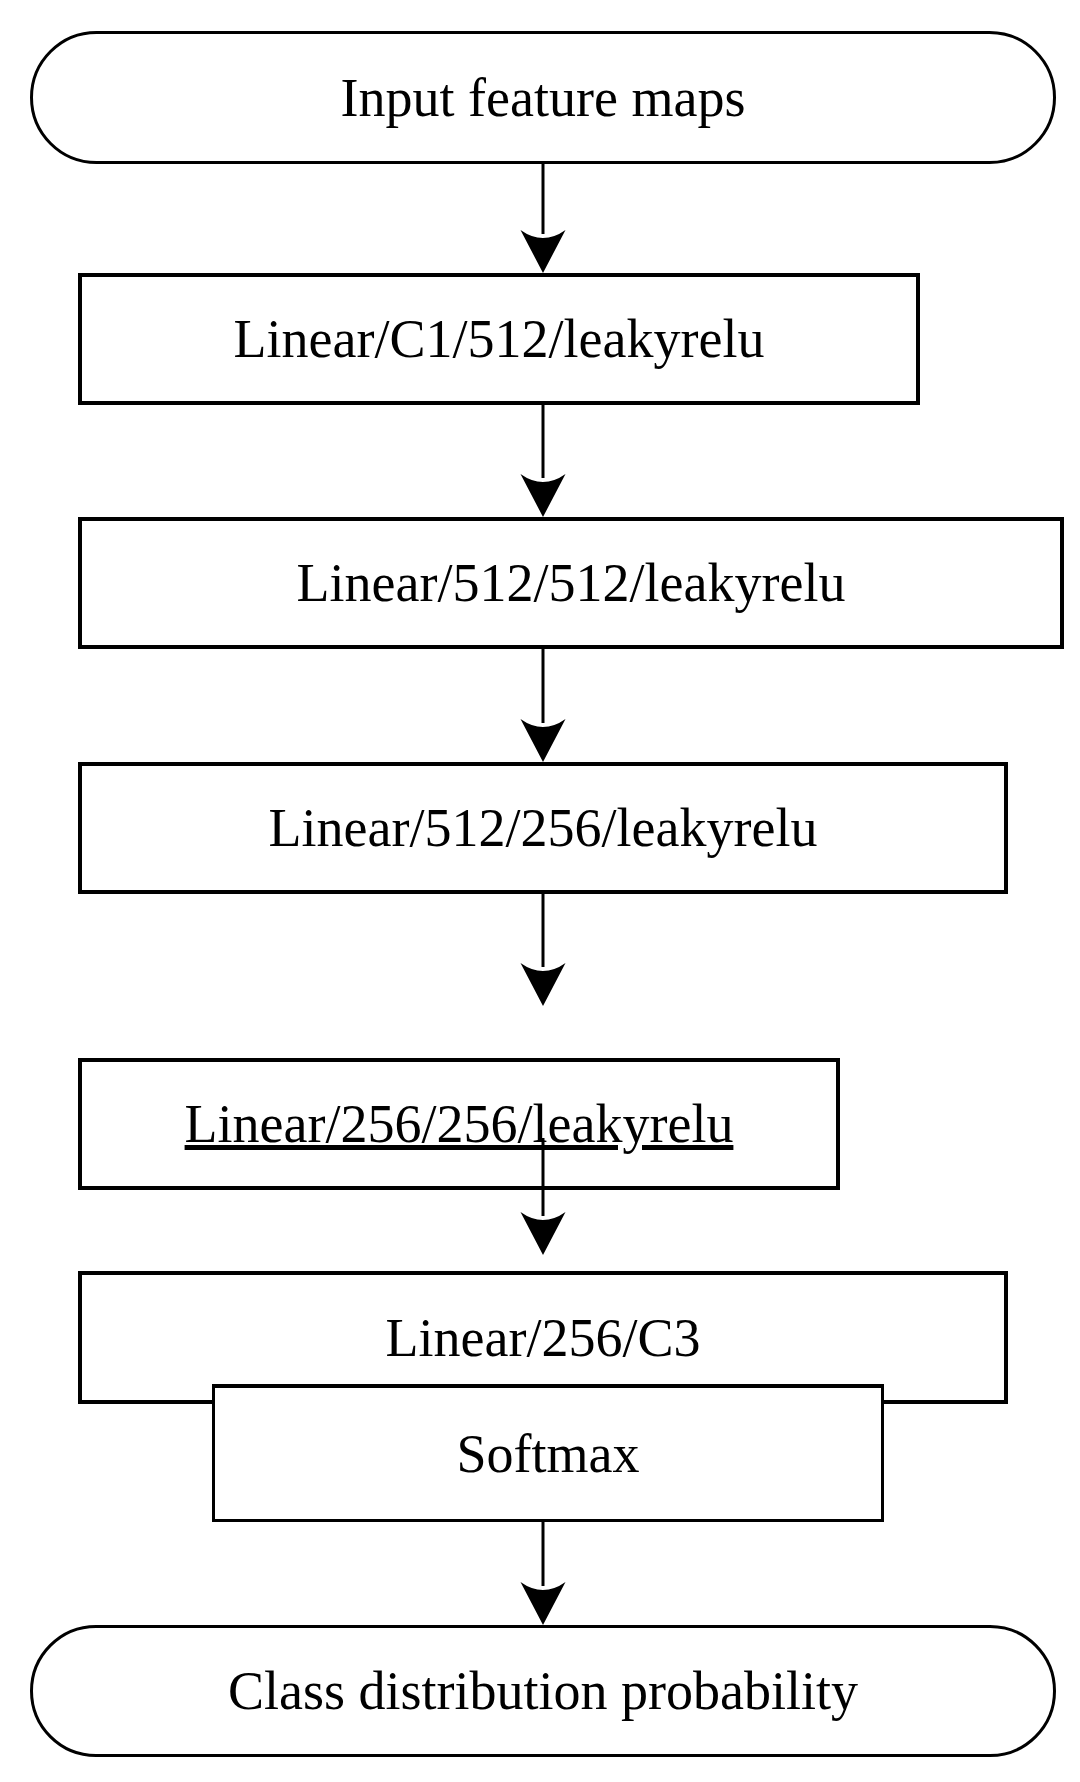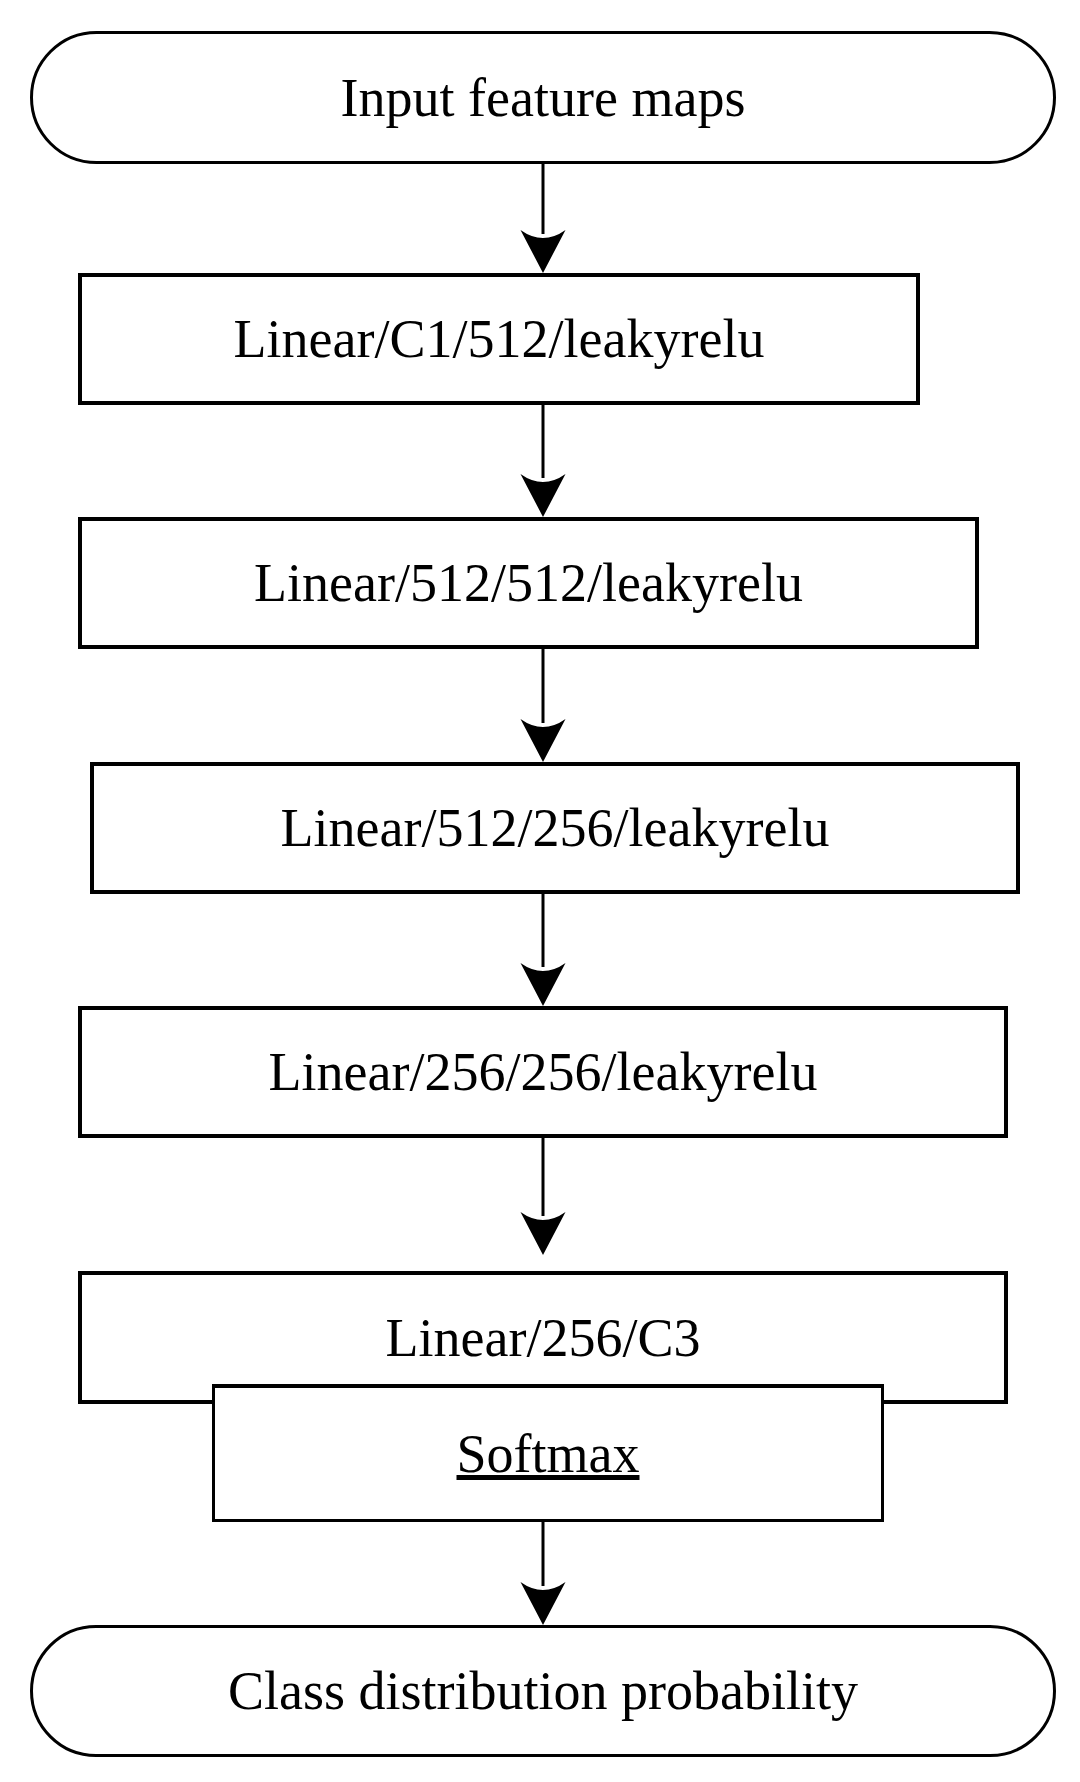--- a/index.html
+++ b/index.html
@@ -14,30 +14,30 @@
   .node {
     position:absolute; box-sizing:border-box;
     display:flex; align-items:center; justify-content:center;
     background:var(--background);
     border:4px solid var(--stroke);
     font-size:54px; line-height:1; white-space:nowrap;
     text-align:center;
   }
   .terminator { border-width:3px; border-radius:67px; }
   .process { }
-  .softmax-box { border-width:3px; border-top-width:4px;text-decoration:underline; }
+  .softmax-box { border-width:3px; border-top-width:4px; }
   .arrow { position:absolute; left:513px; width:60px; color:var(--stroke); }
   .arrow svg { display:block; }
 
   
   #n-input   { left:30px;  top:31px;   width:1026px; height:133px; }
   #n-fc1     { left:78px;  top:273px;  width:842px;  height:132px; }
-  #n-fc2     { left:78px;  top:517px;  width:901px;  height:132px; }
-  #n-fc3     { left:78px;  top:762px;  width:930px;  height:132px;margin-left:12px; }
-  #n-fc4     { left:78px;  top:1006px; width:930px;  height:132px; }
+  #n-fc2     { left:78px;  top:517px;  width:986px;  height:132px; }
+  #n-fc3     { left:78px;  top:762px;  width:930px;  height:132px; }
+  #n-fc4     { left:78px;  top:1058px; width:762px;  height:132px;text-decoration:underline; }
   #n-fc5     { left:78px;  top:1255px; width:930px;  height:133px;margin-top:16px; }
   #n-softmax { left:212px; top:1384px; width:672px;  height:138px; }
   #n-output  { left:30px;  top:1625px; width:1026px; height:132px; }
 
   #a1 { top:164px; }
   #a2 { top:405px; }
   #a3 { top:649px; }
   #a4 { top:894px; }
   #a5 { top:1138px; }
   #a6 { top:1522px; }

